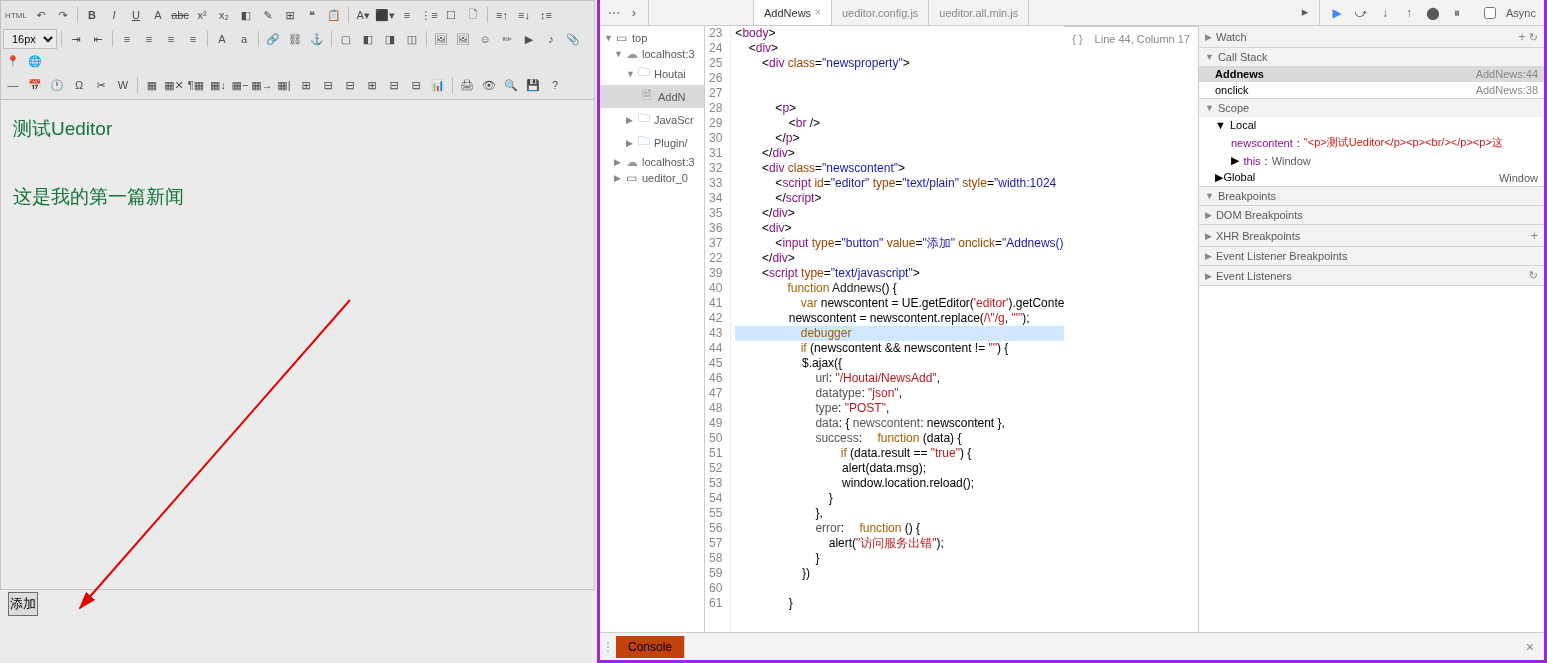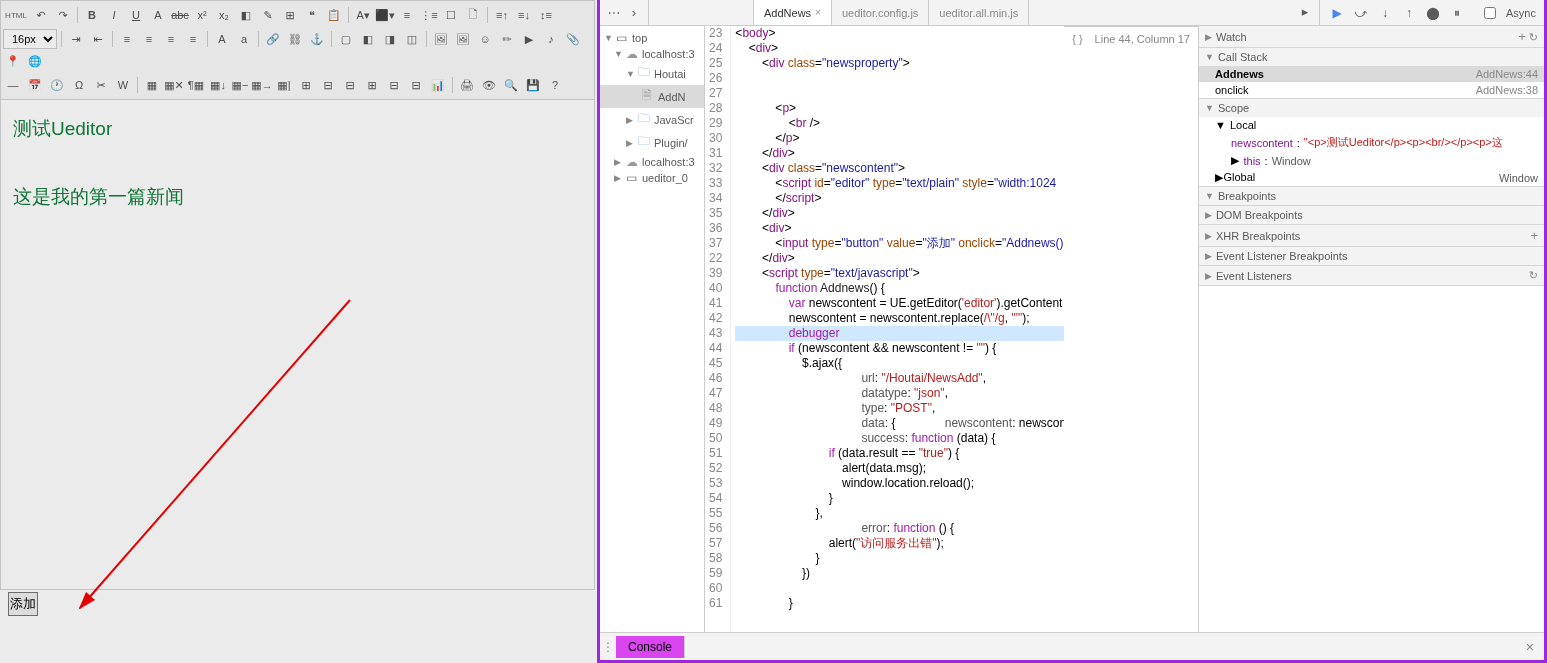--- a/index.html
+++ b/index.html
@@ -51,23 +51,23 @@
 .code-tab.active { background:#fff; color:#333; }
 .code-body { flex:1; display:flex; overflow:auto; font-family:Consolas,Menlo,monospace; font-size:12px; line-height:15px; }
 .gutter { background:#fff; color:#888; text-align:right; padding:0 8px 0 4px; border-right:1px solid #eee; user-select:none; }
 .gutter div { height:15px; }
 .code-lines { flex:1; white-space:pre; padding-left:4px; }
 .code-lines div { height:15px; }
 .hl-line { background:#cfe8ff; }
 .c-tag { color:#881280; }
 .c-attr { color:#994500; }
 .c-str { color:#1a1aa6; }
-.c-kw { color:#a21caf; }
+.c-kw { color:#a16207;margin-left:12px; }
 .c-fn { color:#222; }
-.c-prop { color:#565656;margin-left:46px; }
+.c-prop { color:#565656; }
 .c-val { color:#b91c1c; }
 .c-regex { color:#c41a16; }
 .code-status { display:flex; align-items:center; gap:12px; height:24px; border-top:1px solid #ccc; padding:0 8px; color:#888; font-size:11px; }
 
 
 .dt-side { width:345px; display:flex; flex-direction:column; overflow:hidden; font-size:11px; }
 .side-section { border-bottom:1px solid #d4d4d4; }
 .side-head { display:flex; align-items:center; justify-content:space-between; padding:3px 6px; background:#f3f3f3; color:#5a5a5a; cursor:pointer; }
 .side-head-title { display:flex; align-items:center; gap:4px; }
 .side-head .tri { font-size:9px; color:#888; }
@@ -77,21 +77,21 @@
 .side-sub { padding:2px 6px 2px 26px; display:flex; align-items:center; gap:4px; }
 .var-name { color:#881391; }
 .var-val { color:#c41a16; }
 .var-type { color:#5a5a5a; }
 .side-empty { text-align:center; padding:10px; color:#888; font-style:italic; }
 .refresh-icon { color:#888; cursor:pointer; }
 
 
 .dt-console { height:28px; border-top:1px solid #ccc; display:flex; align-items:center; background:#f3f3f3; }
 .console-handle { width:16px; text-align:center; color:#888; cursor:pointer; }
-.console-tab { padding:4px 12px; background:#d946ef; border-right:1px solid #ccc; font-size:12px; }
+.console-tab { padding:4px 12px; background:#c2410c; border-right:1px solid #ccc; font-size:12px; }
 .console-close { margin-left:auto; padding:0 10px; color:#888; cursor:pointer; font-size:14px; }
 
 .async-chk { display:flex; align-items:center; gap:10px; font-size:11px; color:#5a5a5a;padding-left:12px; }
 .async-chk input { width:12px; height:12px; }
 </style>
 </head>
 <body>
 
 <div class="editor-panel">
   <div class="toolbar">

